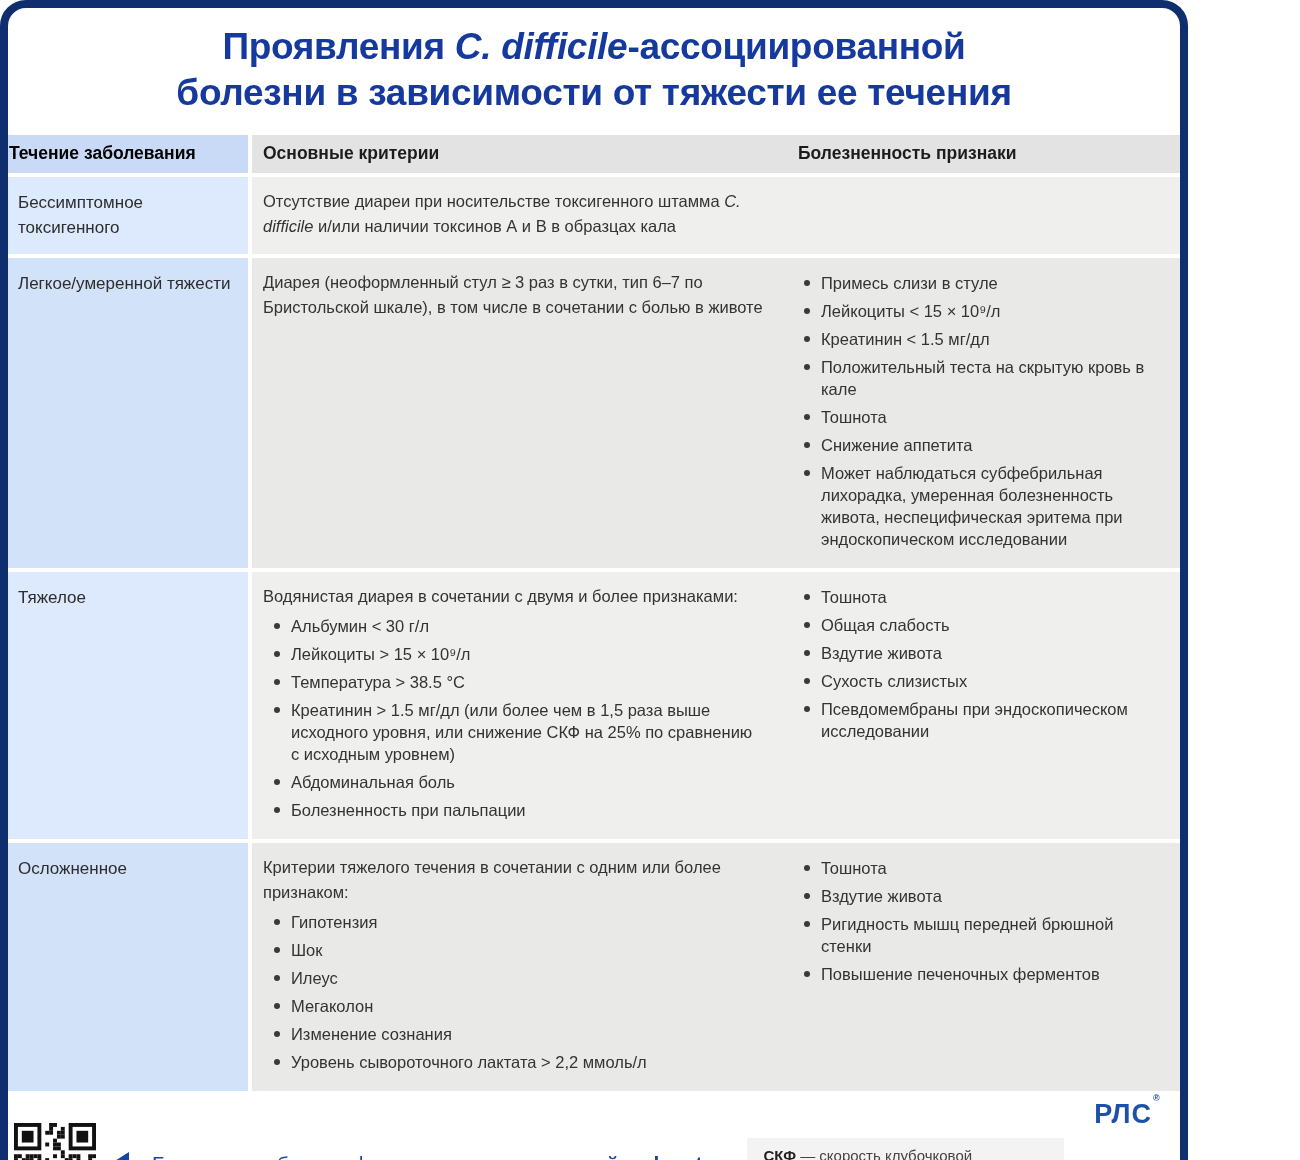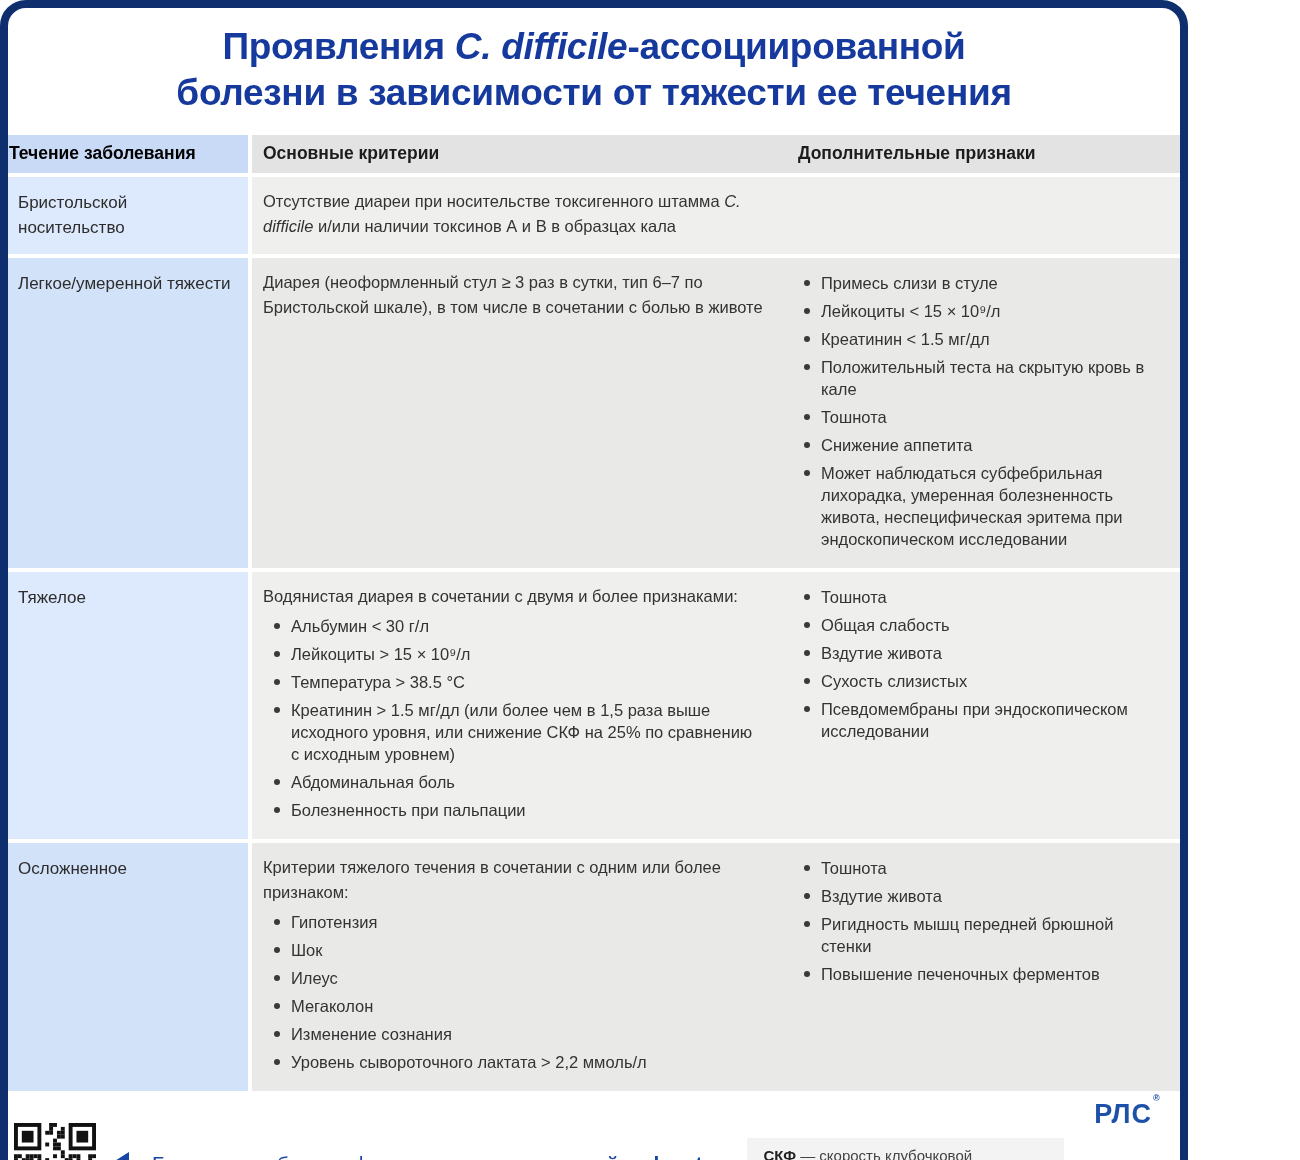--- a/index.html
+++ b/index.html
@@ -145,26 +145,26 @@
 
   <h1 class="title"><span>Проявления </span><em>C. difficile</em><span>-ассоциированной</span><br>
     <span>болезни в зависимости от тяжести ее течения</span>
   </h1>
 
   <div class="table">
     <div class="thead">
       <div class="hc">Течение заболевания</div>
       <div class="hb">
         <span>Основные критерии</span>
-        <span>Дополнительные признаки</span>
+        <span>Болезненность признаки</span>
       </div>
     </div>
     <div id="table-rows" style="display:flex;flex-direction:column;gap:4px;">
         <div class="trow">
-          <div class="cell-course">Бристольской носительство</div>
+          <div class="cell-course">Бессимптомное токсигенного</div>
           <div class="cell-body">
             <div class="col-criteria">
               <p class="intro"><span>Отсутствие диареи при носительстве токсигенного штамма </span><em>C. difficile</em><span> и/или наличии токсинов А и В в образцах кала</span></p>
             </div>
             <div class="col-signs"></div>
           </div>
         </div>
         <div class="trow alt">
           <div class="cell-course">Легкое/умеренной тяжести</div>
           <div class="cell-body">

